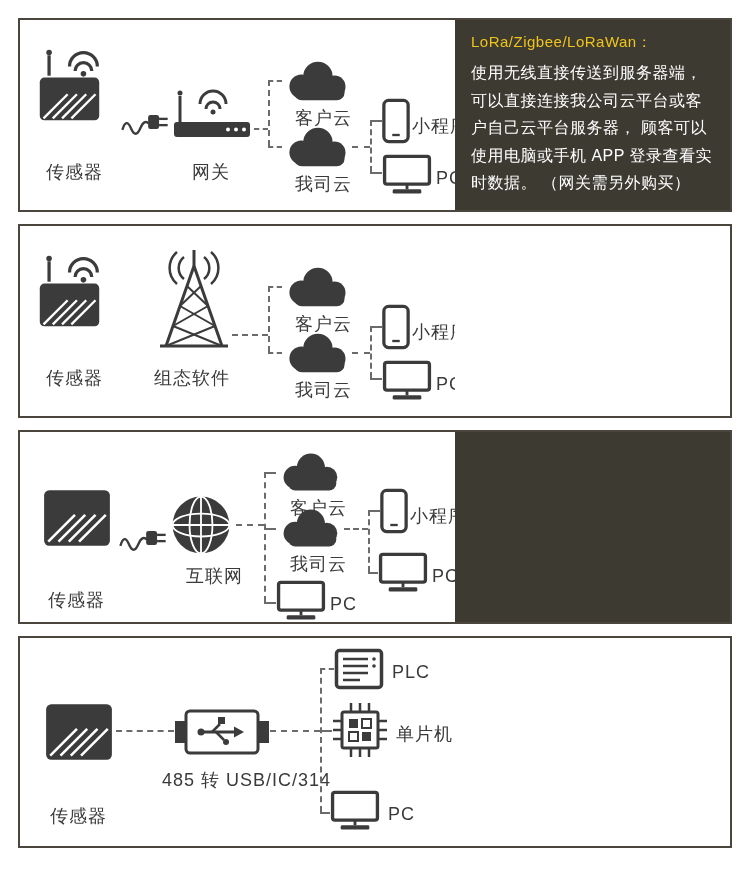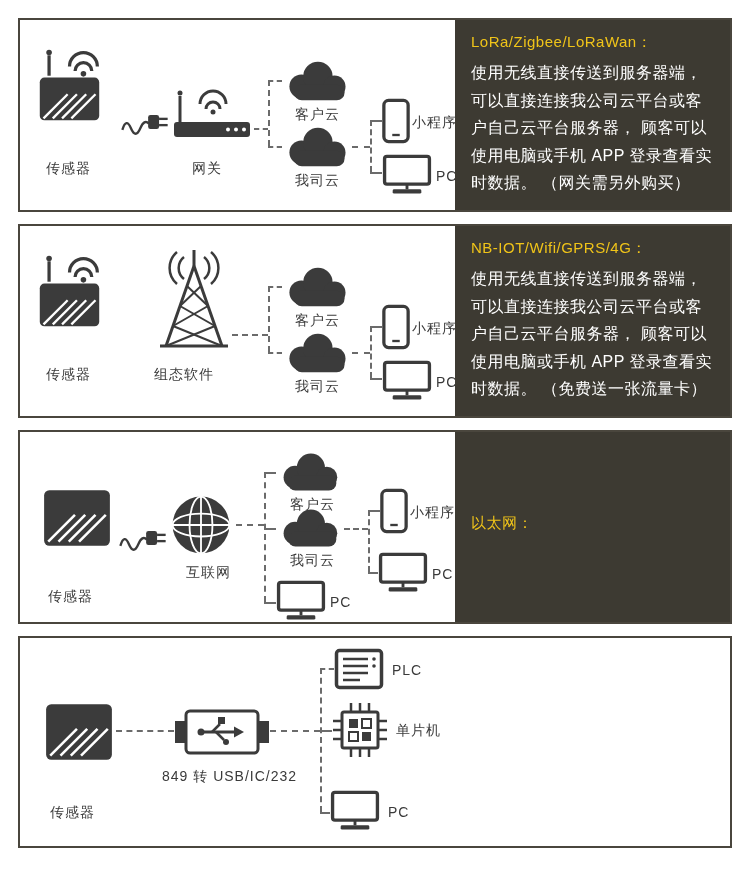--- a/index.html
+++ b/index.html
@@ -8,21 +8,21 @@
     width:750px;
     font-family:"Liberation Sans","DejaVu Sans",sans-serif;
     color:#3a3a3a;
   }
   .page { padding:18px; display:flex; flex-direction:column; gap:12px; }
   .row { display:flex; border:2px solid #4a463d; height:194px; background:#fff; }
   .row.tall { height:212px; }
   .diagram { position:relative; flex:0 0 435px; width:435px; background:#fff; overflow:hidden; }
   .ic { position:absolute; }
   .lbl {
-    position:absolute; font-size:14px; color:#3a3a3a;
+    position:absolute; font-size:18px; color:#3a3a3a;
     letter-spacing:1px; white-space:nowrap;
   }
   .dh, .dv { position:absolute; }
   .dh { border-top:2px dashed #6b6b6b; height:0; }
   .dv { border-left:2px dashed #6b6b6b; width:0; }
   .panel-info {
     flex:1 1 auto; background:var(--panel,#3d3a32); color:#fff;
     padding:10px 16px; display:flex; flex-direction:column; justify-content:center;
   }
   .info-title {
@@ -229,24 +229,20 @@
       <div class="dh" style="left:350px;top:152px;width:12px"></div>
       <svg class="ic" style="left:362px;top:78px" width="28" height="46">
           <use href="#ic-phone"></use>
         </svg>
       <span class="lbl" style="left:392px;top:94px">小程序</span>
       <svg class="ic" style="left:362px;top:134px" width="50" height="42">
           <use href="#ic-monitor"></use>
         </svg>
       <span class="lbl" style="left:416px;top:148px">PC</span>
     </div>
-    <aside class="panel-info">
-      <h3 class="info-title">NB-IOT/Wifi/GPRS/4G：</h3>
-      <p class="info-body">使用无线直接传送到服务器端， 可以直接连接我公司云平台或客户自己云平台服务器， 顾客可以使用电脑或手机 APP 登录查看实时数据。 （免费送一张流量卡）</p>
-    </aside>
   </section>
 
   <section class="row">
     <div class="diagram">
       <svg class="ic" style="left:20px;top:54px" width="74" height="64">
           <use href="#ic-sensor-p"></use>
         </svg>
       <span class="lbl" style="left:28px;top:156px">传感器</span>
       <svg class="ic" style="left:98px;top:90px" width="50" height="32">
           <use href="#ic-plug"></use>
@@ -279,35 +275,34 @@
       <svg class="ic" style="left:360px;top:56px" width="28" height="46">
           <use href="#ic-phone"></use>
         </svg>
       <span class="lbl" style="left:390px;top:72px">小程序</span>
       <svg class="ic" style="left:358px;top:120px" width="50" height="42">
           <use href="#ic-monitor"></use>
         </svg>
       <span class="lbl" style="left:412px;top:134px">PC</span>
     </div>
     <aside class="panel-info">
-      <h3 class="info-title">以太网：</h3>
     </aside>
   </section>
 
   <section class="row tall">
     <div class="diagram">
       <svg class="ic" style="left:22px;top:62px" width="74" height="64">
           <use href="#ic-sensor-p"></use>
         </svg>
       <span class="lbl" style="left:30px;top:166px">传感器</span>
       <div class="dh" style="left:96px;top:92px;width:58px"></div>
       <svg class="ic" style="left:154px;top:66px" width="96" height="56">
           <use href="#ic-converter"></use>
         </svg>
-      <span class="lbl" style="left:142px;top:130px">849 转 USB/IC/232</span>
+      <span class="lbl" style="left:142px;top:130px">485 转 USB/IC/314</span>
       <div class="dh" style="left:250px;top:92px;width:50px"></div>
       <div class="dv" style="left:300px;top:30px;height:144px"></div>
       <div class="dh" style="left:300px;top:30px;width:14px"></div>
       <div class="dh" style="left:300px;top:92px;width:12px"></div>
       <div class="dh" style="left:300px;top:174px;width:10px"></div>
       <svg class="ic" style="left:314px;top:10px" width="50" height="42">
           <use href="#ic-plc"></use>
         </svg>
       <span class="lbl" style="left:372px;top:24px">PLC</span>
       <svg class="ic" style="left:312px;top:64px" width="56" height="56">

